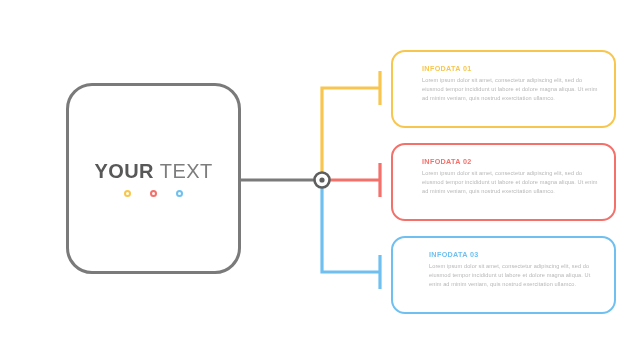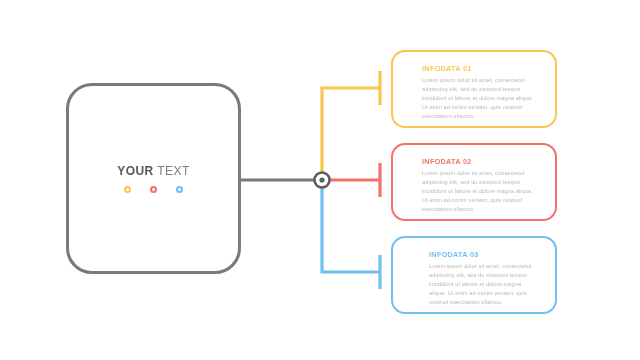--- a/index.html
+++ b/index.html
@@ -36,21 +36,21 @@
     border: 3px solid #7a7a7a;
     border-radius: 26px;
     box-sizing: border-box;
     background: #ffffff;
     display: flex;
     flex-direction: column;
     align-items: center;
     justify-content: center;
   }
   .main-title {
-    font-size: 12px;
+    font-size: 20px;
     letter-spacing: 0.4px;
     white-space: nowrap;
     color: #5a5a5a;
     line-height: 1;
   }
   .main-title .t-bold {
     font-weight: bold;
     color: #585858;
   }
   .main-title .t-light {
@@ -69,21 +69,21 @@
     box-sizing: border-box;
     border-width: 2.2px;
     border-style: solid;
     background: #ffffff;
   }
 
   
   .info-box {
     position: absolute;
     left: 391px;
-    width: 166px;
+    width: 225px;
     height: 78px;
     border-width: 2.6px;
     border-style: solid;
     border-radius: 14px;
     box-sizing: border-box;
     background: #ffffff;
     padding: 13px 16px 0 29px;
   }
   .info-box.b0 { top: 50px; }
   .info-box.b1 { top: 143px; }

